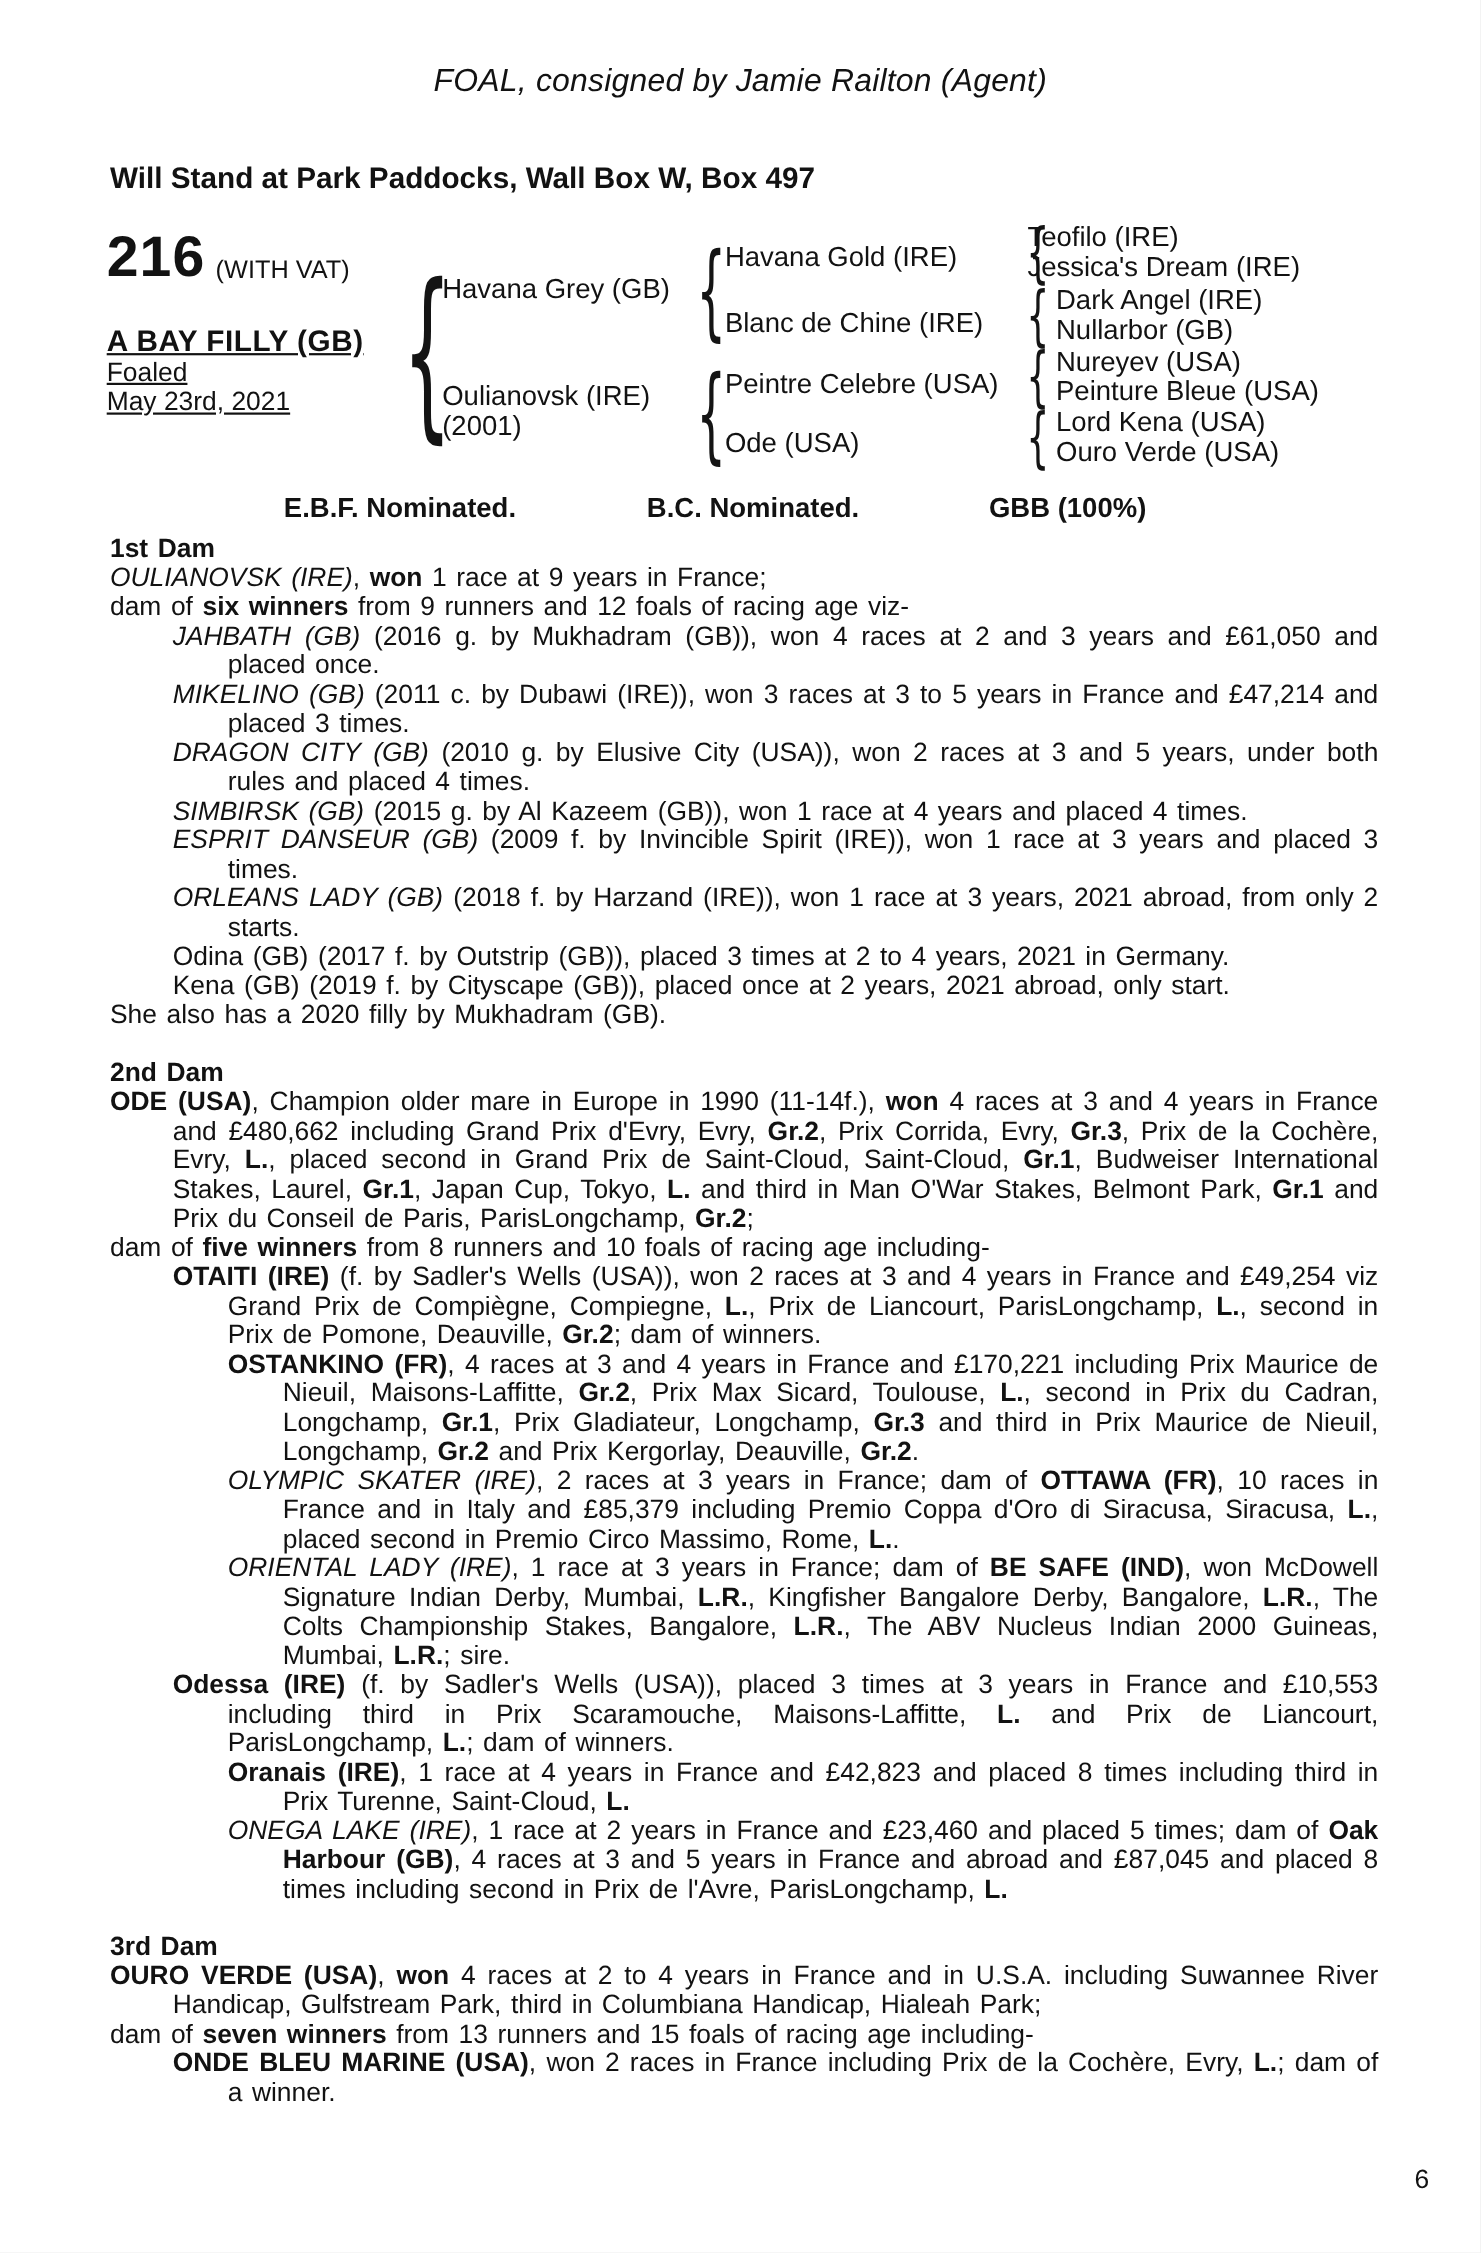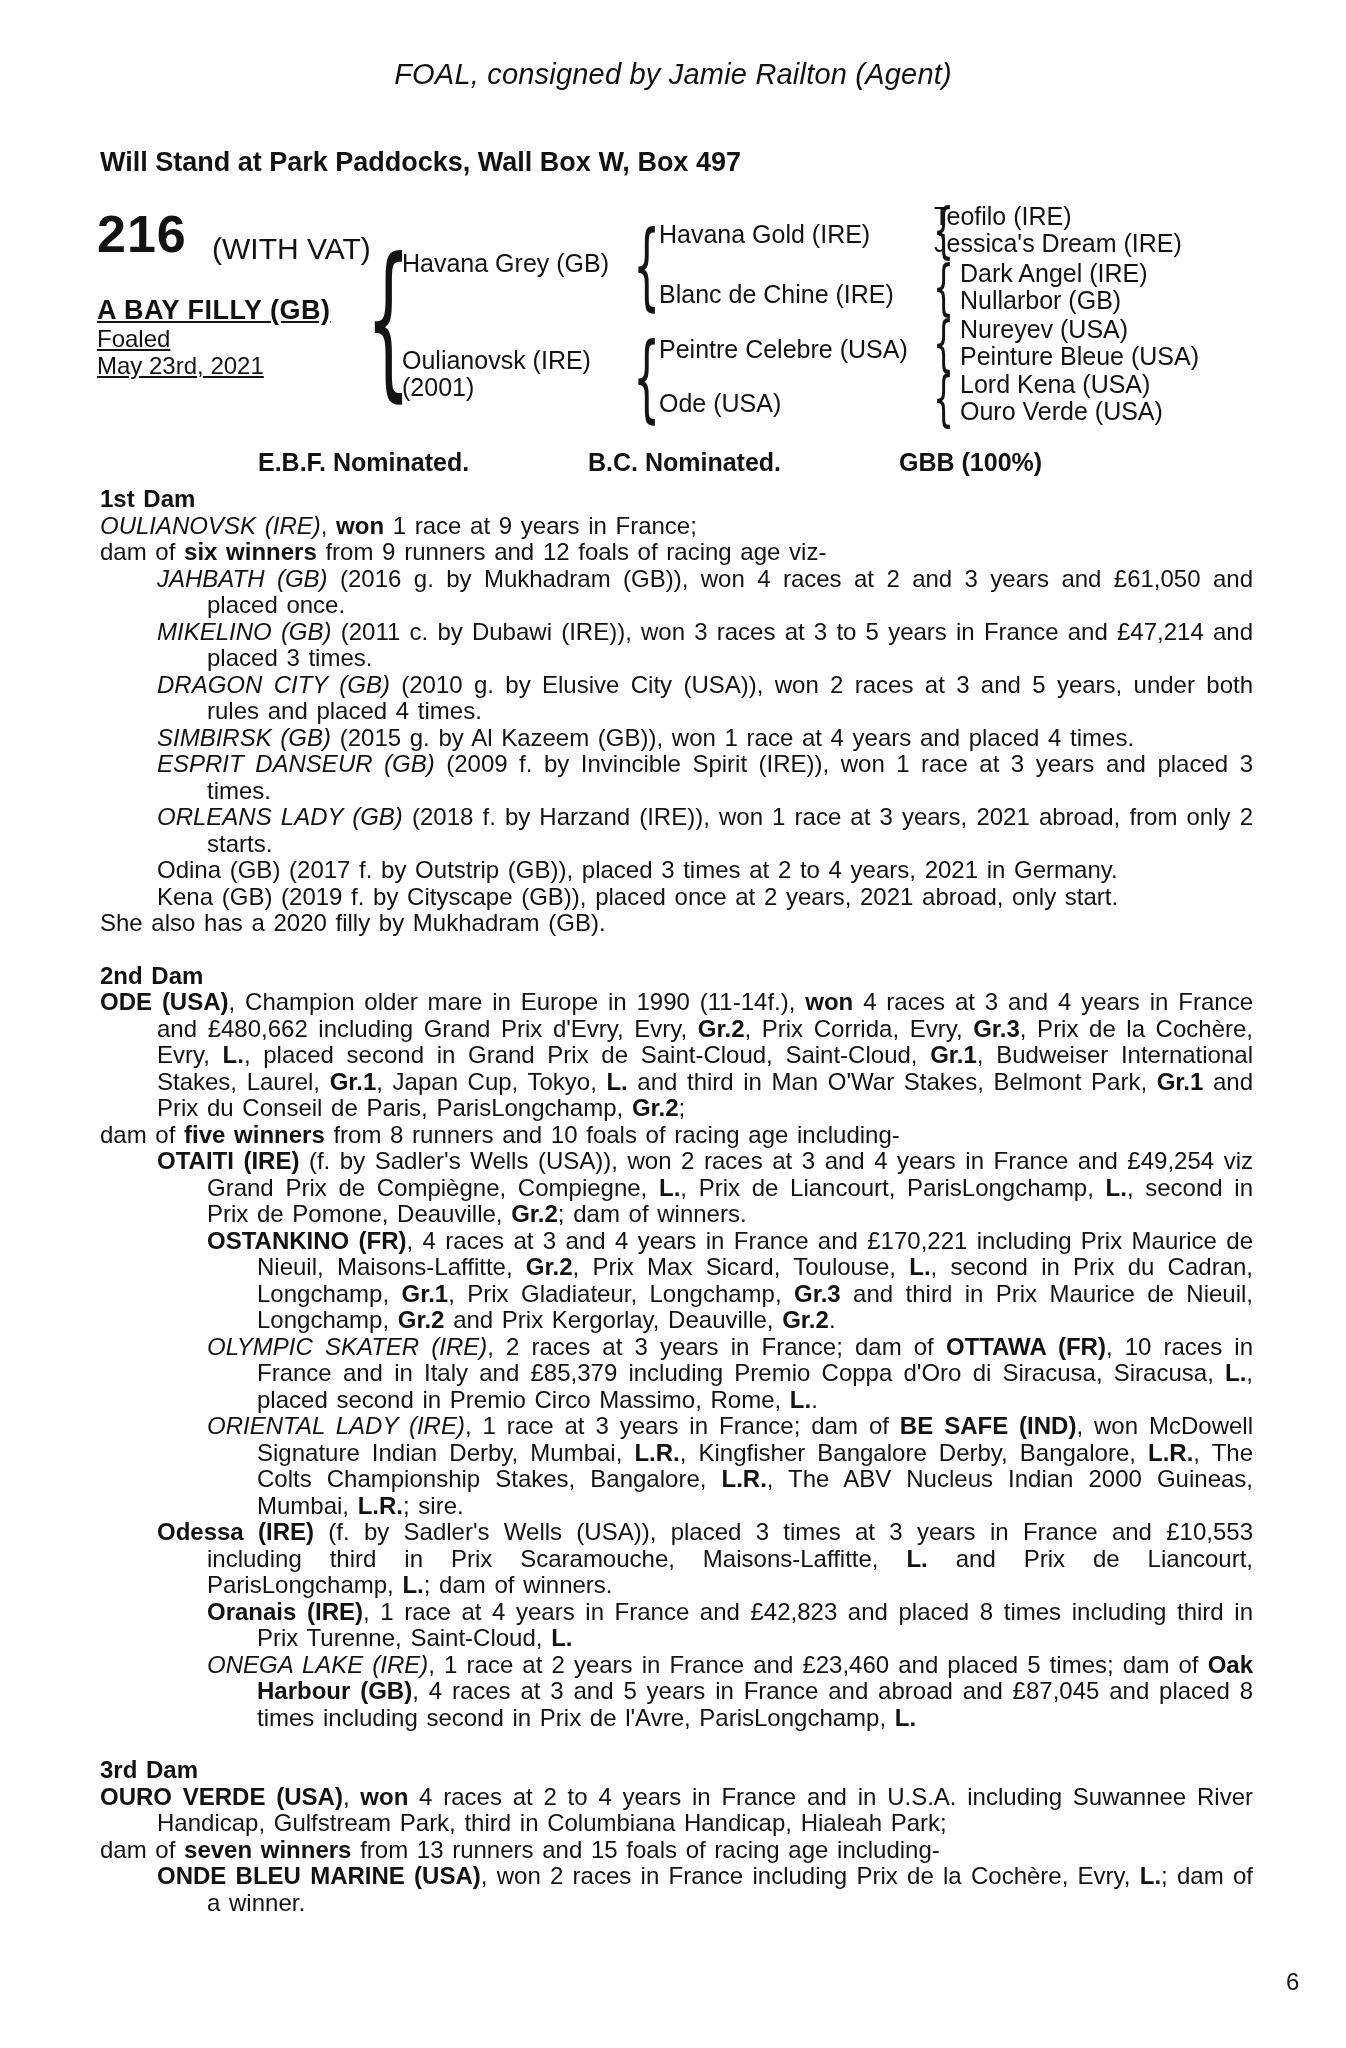--- a/index.html
+++ b/index.html
@@ -17,21 +17,21 @@
   .stand-line{
     position:absolute; top:147px; left:100px;
     font-weight:bold; font-size:27px;
   }
   
   .lot-number{
     position:absolute; left:97px; top:208px;
     font-weight:bold; font-size:52px; line-height:1; letter-spacing:1px;
   }
   .vat-note{
-    position:absolute; left:212px; top:232px; font-size:30px;
+    position:absolute; left:196px; top:232px; font-size:23px;
   }
   .filly-block{ position:absolute; left:97px; top:296px; font-size:24px; line-height:27px;text-decoration:underline;}
   .filly-desc{ font-weight:bold; font-size:27px; line-height:29px; letter-spacing:0.5px;}
   
   .ped-name{ position:absolute; font-size:25px; line-height:27px; white-space:nowrap;}
   .brace{ position:absolute; line-height:1; transform-origin:left top; color:#141414; font-family:"DejaVu Sans",sans-serif; font-weight:400;}
   .brace::before{ content:"{"; }
   .b-lg{ font-size:168px; transform:scaleX(0.42); }
   .b-md{ font-size:95px;  transform:scaleX(0.45); }
   .b-sm{ font-size:60px;  transform:scaleX(0.55); }

